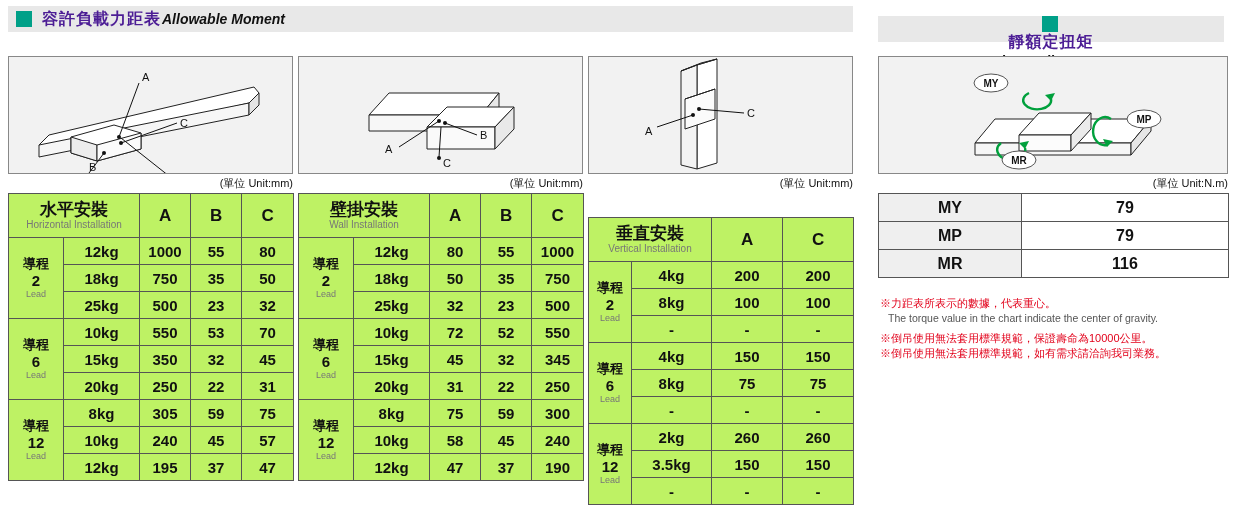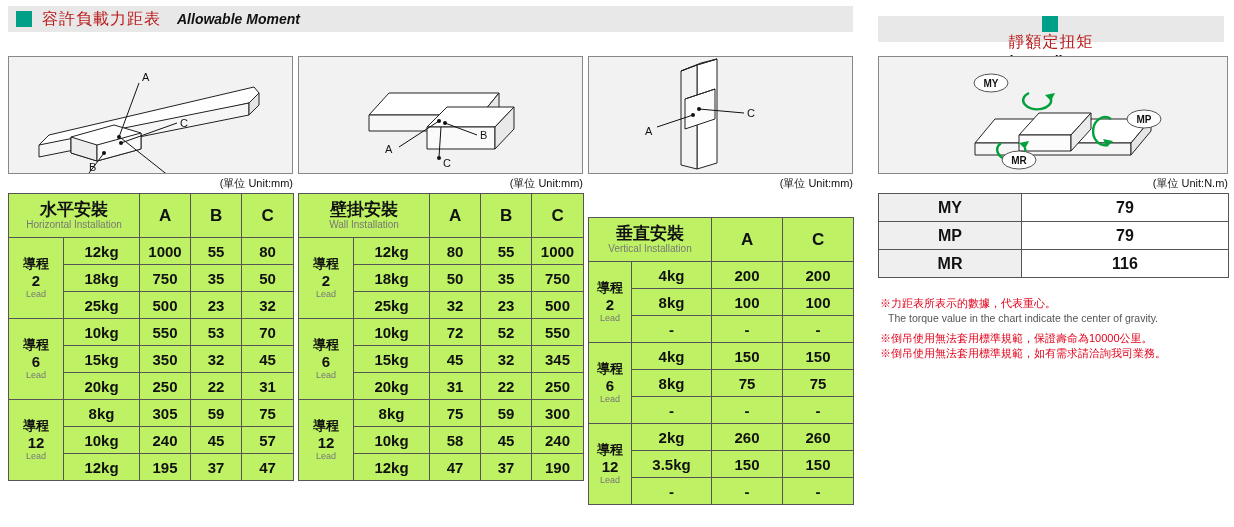--- a/index.html
+++ b/index.html
@@ -17,24 +17,24 @@
   .sec-header {
     position: absolute; height: 26px;
     background: #e8e8e8;
     display: flex; align-items: center;
   }
   .sec-header .sq {
     width: 16px; height: 16px; background: #00a088; margin: 0 10px 0 8px;
     flex: 0 0 auto;
   }
   .sec-header .zh {
-    font-size: 16px; font-weight: normal; letter-spacing: 1px; color: #b91c1c;
+    font-size: 16px; font-weight: bold; letter-spacing: 1px; color: #4c1d95;
   }
   .sec-header .en {
-    font-size: 14px; font-weight: bold; font-style: italic; margin-left: 16px; color: #111;
+    font-size: 14px; font-weight: bold; font-style: italic; margin-left: 1px; color: #111;
   }
 
   #hdr-left  { left: 8px;  top: 6px; width: 845px; }
   #hdr-right { left: 878px; top: 16px; width: 346px; flex-direction: column; }
 
   
   .figbox {
     position: absolute; border: 1px solid #888; background: #f2f2f2;
   }
   .unit {

